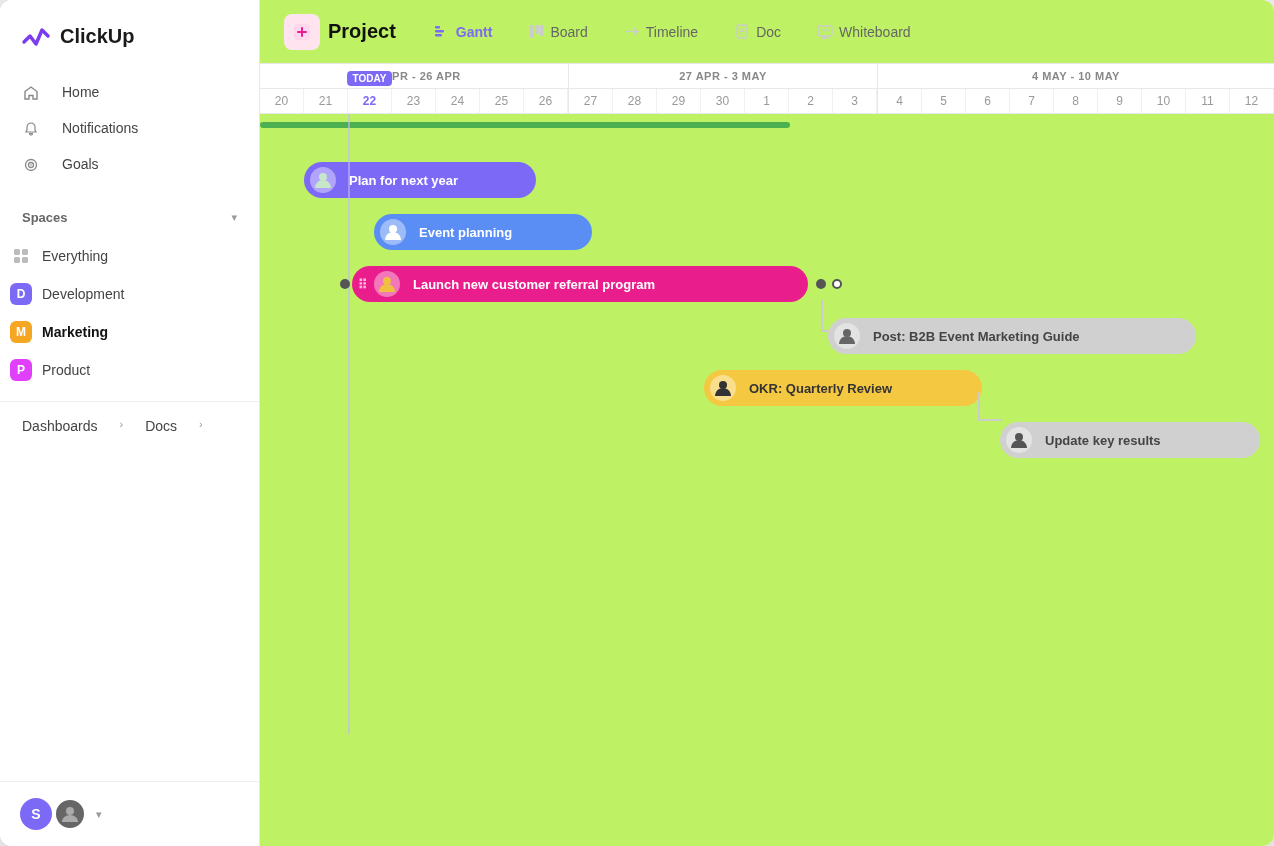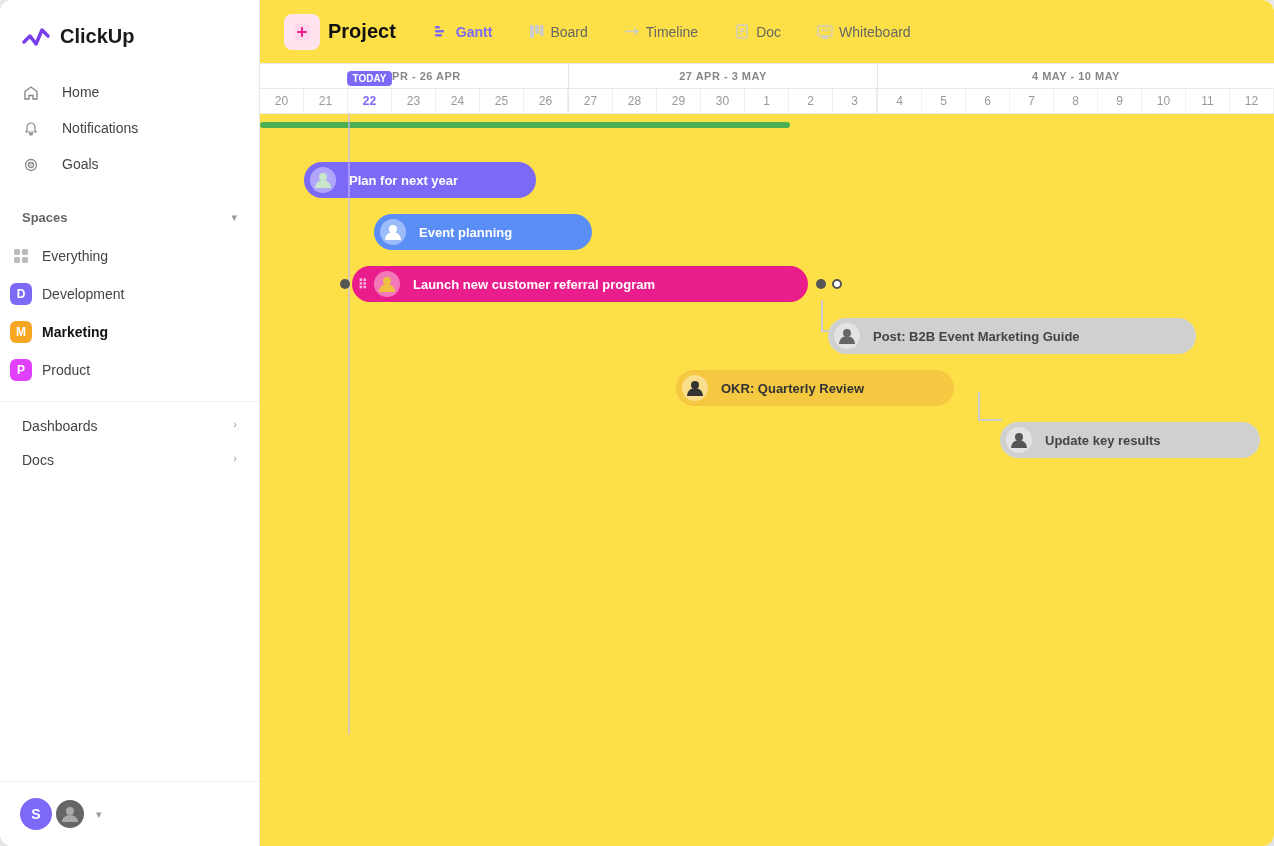--- a/index.html
+++ b/index.html
@@ -130,21 +130,21 @@
       height: 22px;
       display: flex;
       align-items: center;
       justify-content: center;
       color: #888;
     }
 
     .sidebar-footer-section {
       padding: 8px 12px;
       display: flex;
-      flex-direction: column;
+      flex-direction: row;
       gap: 2px;
       margin-top: 8px;
       border-top: 1px solid #f0f0f0;
     }
 
     .sidebar-footer {
       margin-top: auto;
       padding: 16px 20px;
       display: flex;
       align-items: center;
@@ -175,21 +175,21 @@
       align-items: center;
       justify-content: center;
     }
 
     
     .main-content {
       flex: 1;
       display: flex;
       flex-direction: column;
       overflow: hidden;
-      background: #fde047;
+      background: #bef264;
     }
 
     
     .top-nav {
       display: flex;
       align-items: center;
       padding: 0 24px;
       height: 64px;
       border-bottom: 1px solid #e8e8e8;
       gap: 8px;
@@ -647,21 +647,21 @@
               <svg width="22" height="22" viewBox="0 0 22 22" fill="none">
                 <circle cx="11" cy="8" r="4" fill="#666"></circle>
                 <path d="M3 19c0-4.4 3.6-8 8-8s8 3.6 8 8" fill="#666"></path>
               </svg>
             </div>
             <span>Post: B2B Event Marketing Guide</span>
           </div>
         </div>
 
         <div class="gantt-row" style="position:relative; height:52px;">
-          <div class="gantt-bar bar-yellow" style="left:416px; width:278px; color:#333;">
+          <div class="gantt-bar bar-yellow" style="left:444px; width:278px; color:#333;">
             <div class="bar-avatar">
               <svg width="22" height="22" viewBox="0 0 22 22" fill="none">
                 <circle cx="11" cy="8" r="4" fill="#333"></circle>
                 <path d="M3 19c0-4.4 3.6-8 8-8s8 3.6 8 8" fill="#333"></path>
               </svg>
             </div>
             <span>OKR: Quarterly Review</span>
           </div>
 
           <div style="position:absolute; left:718px; top:30px; width:2px; height:28px; background:#ccc;"></div>

